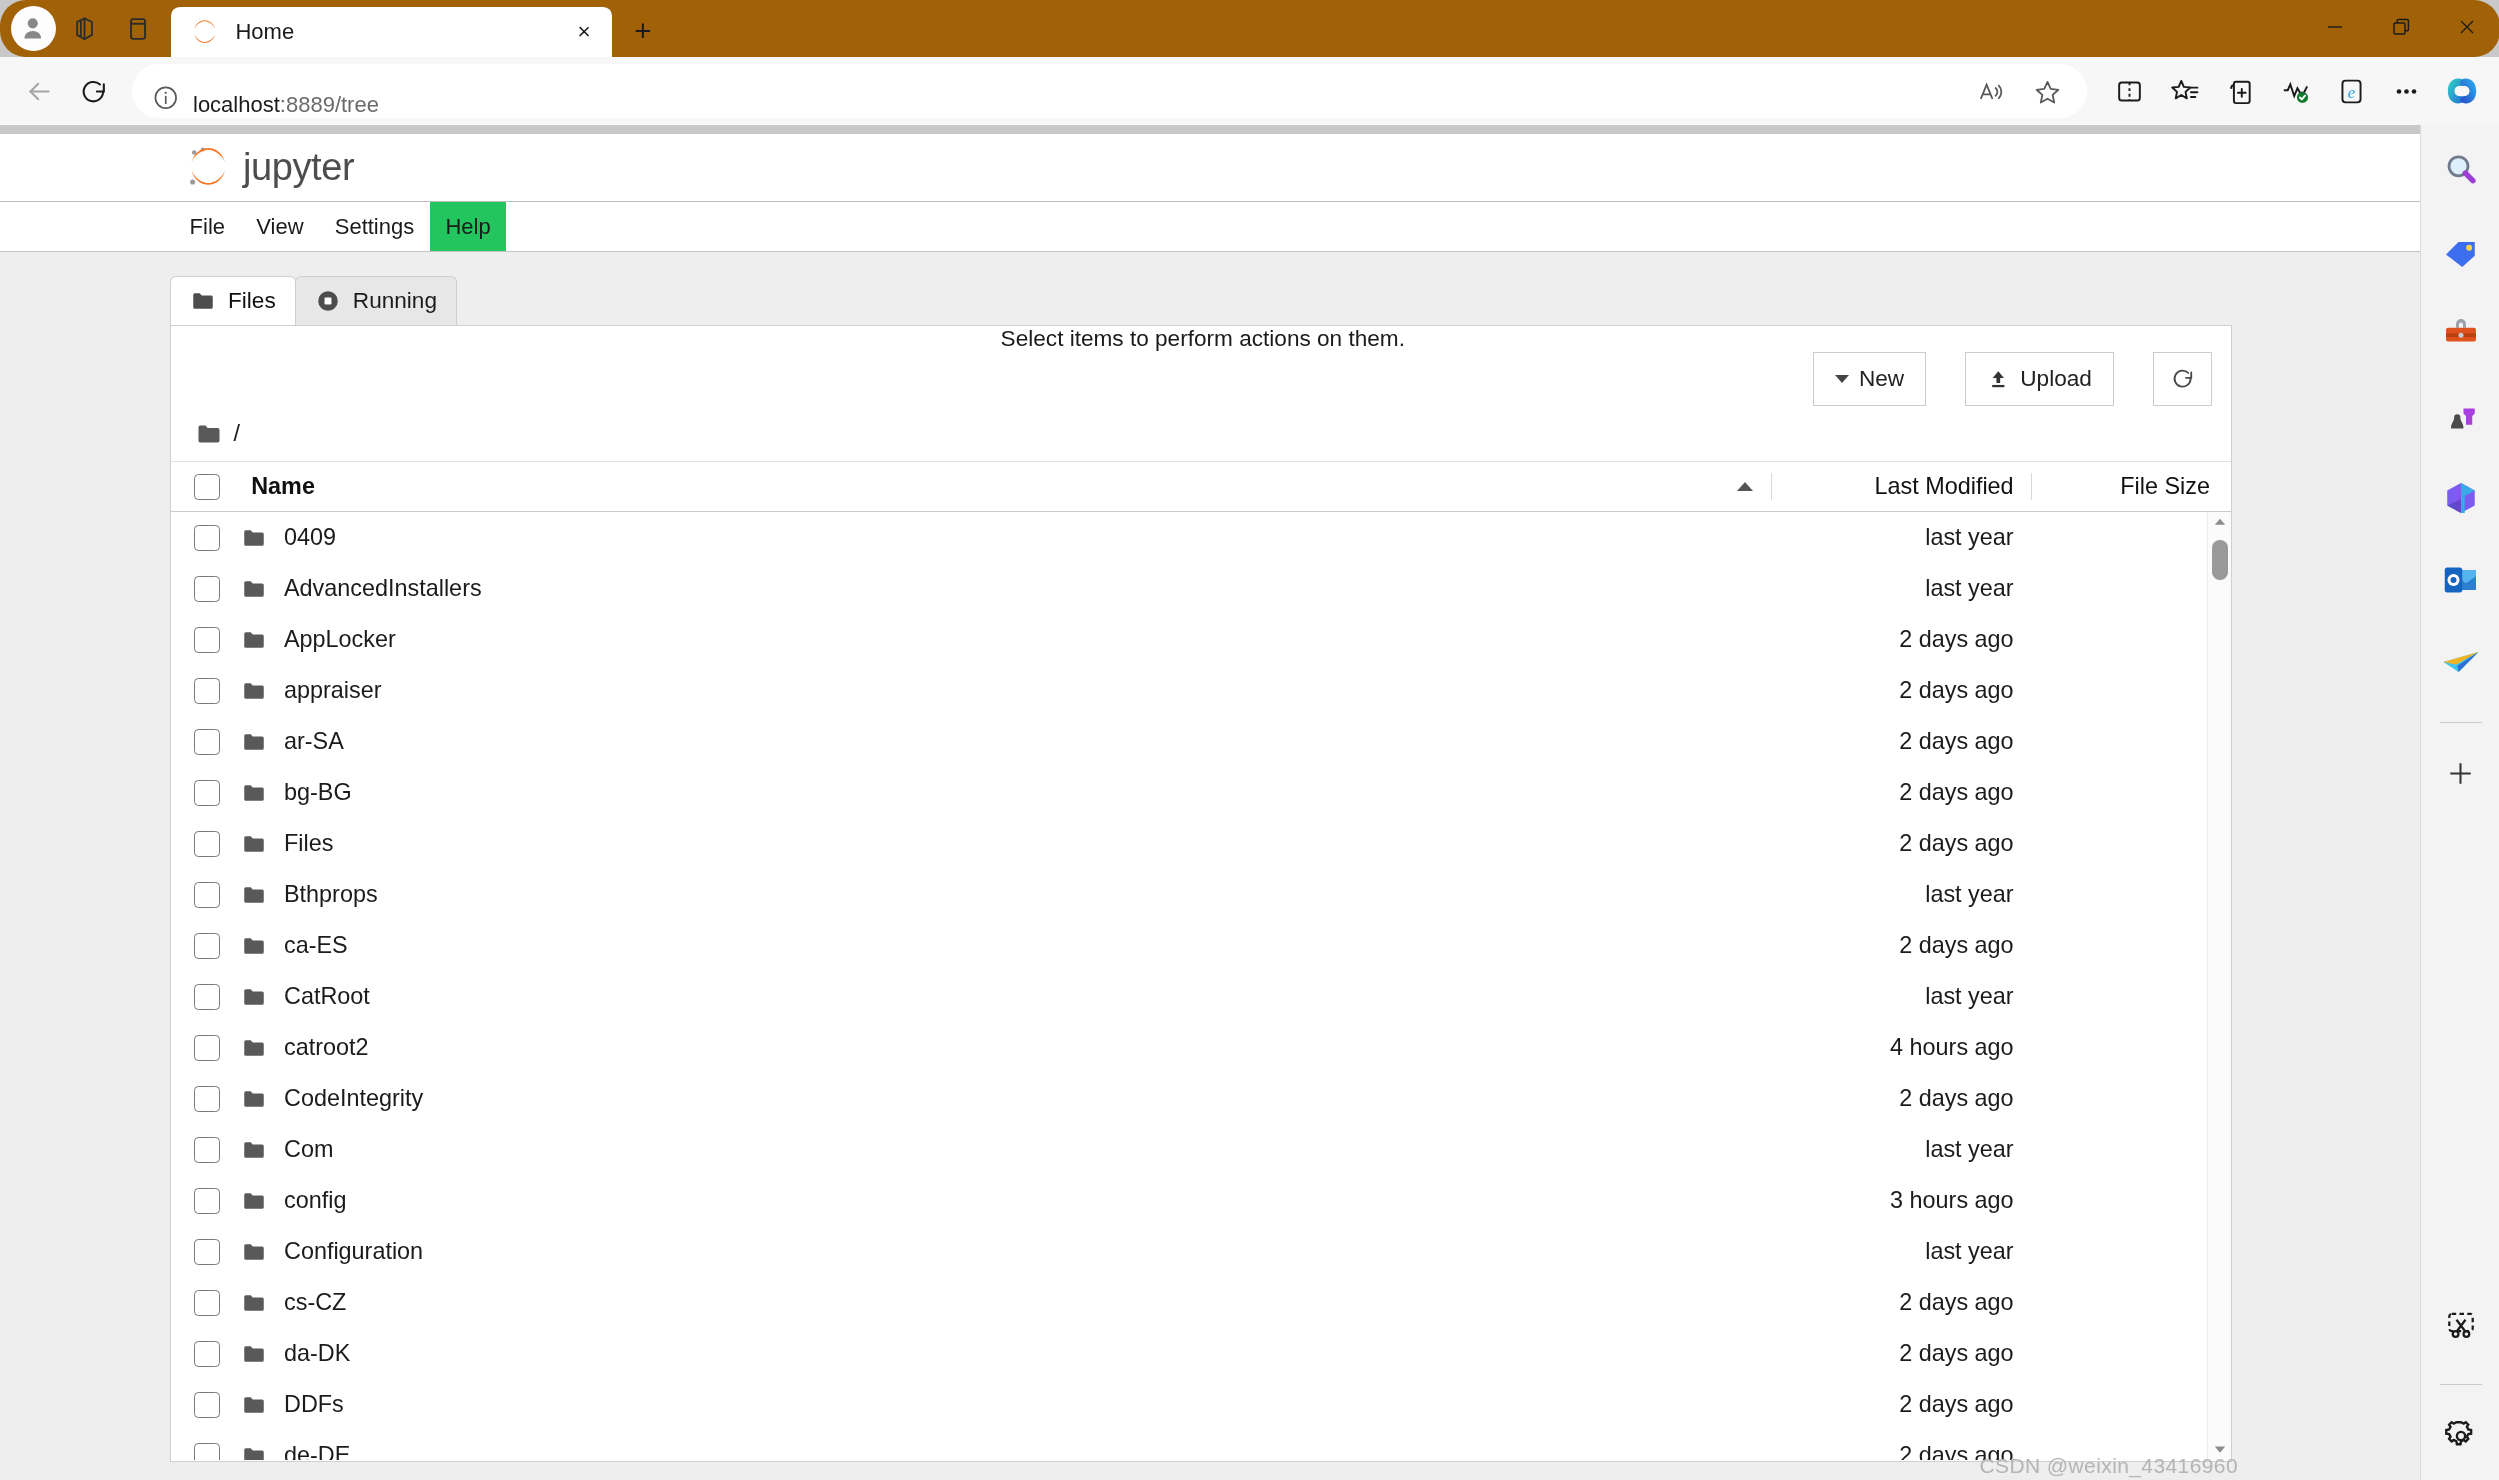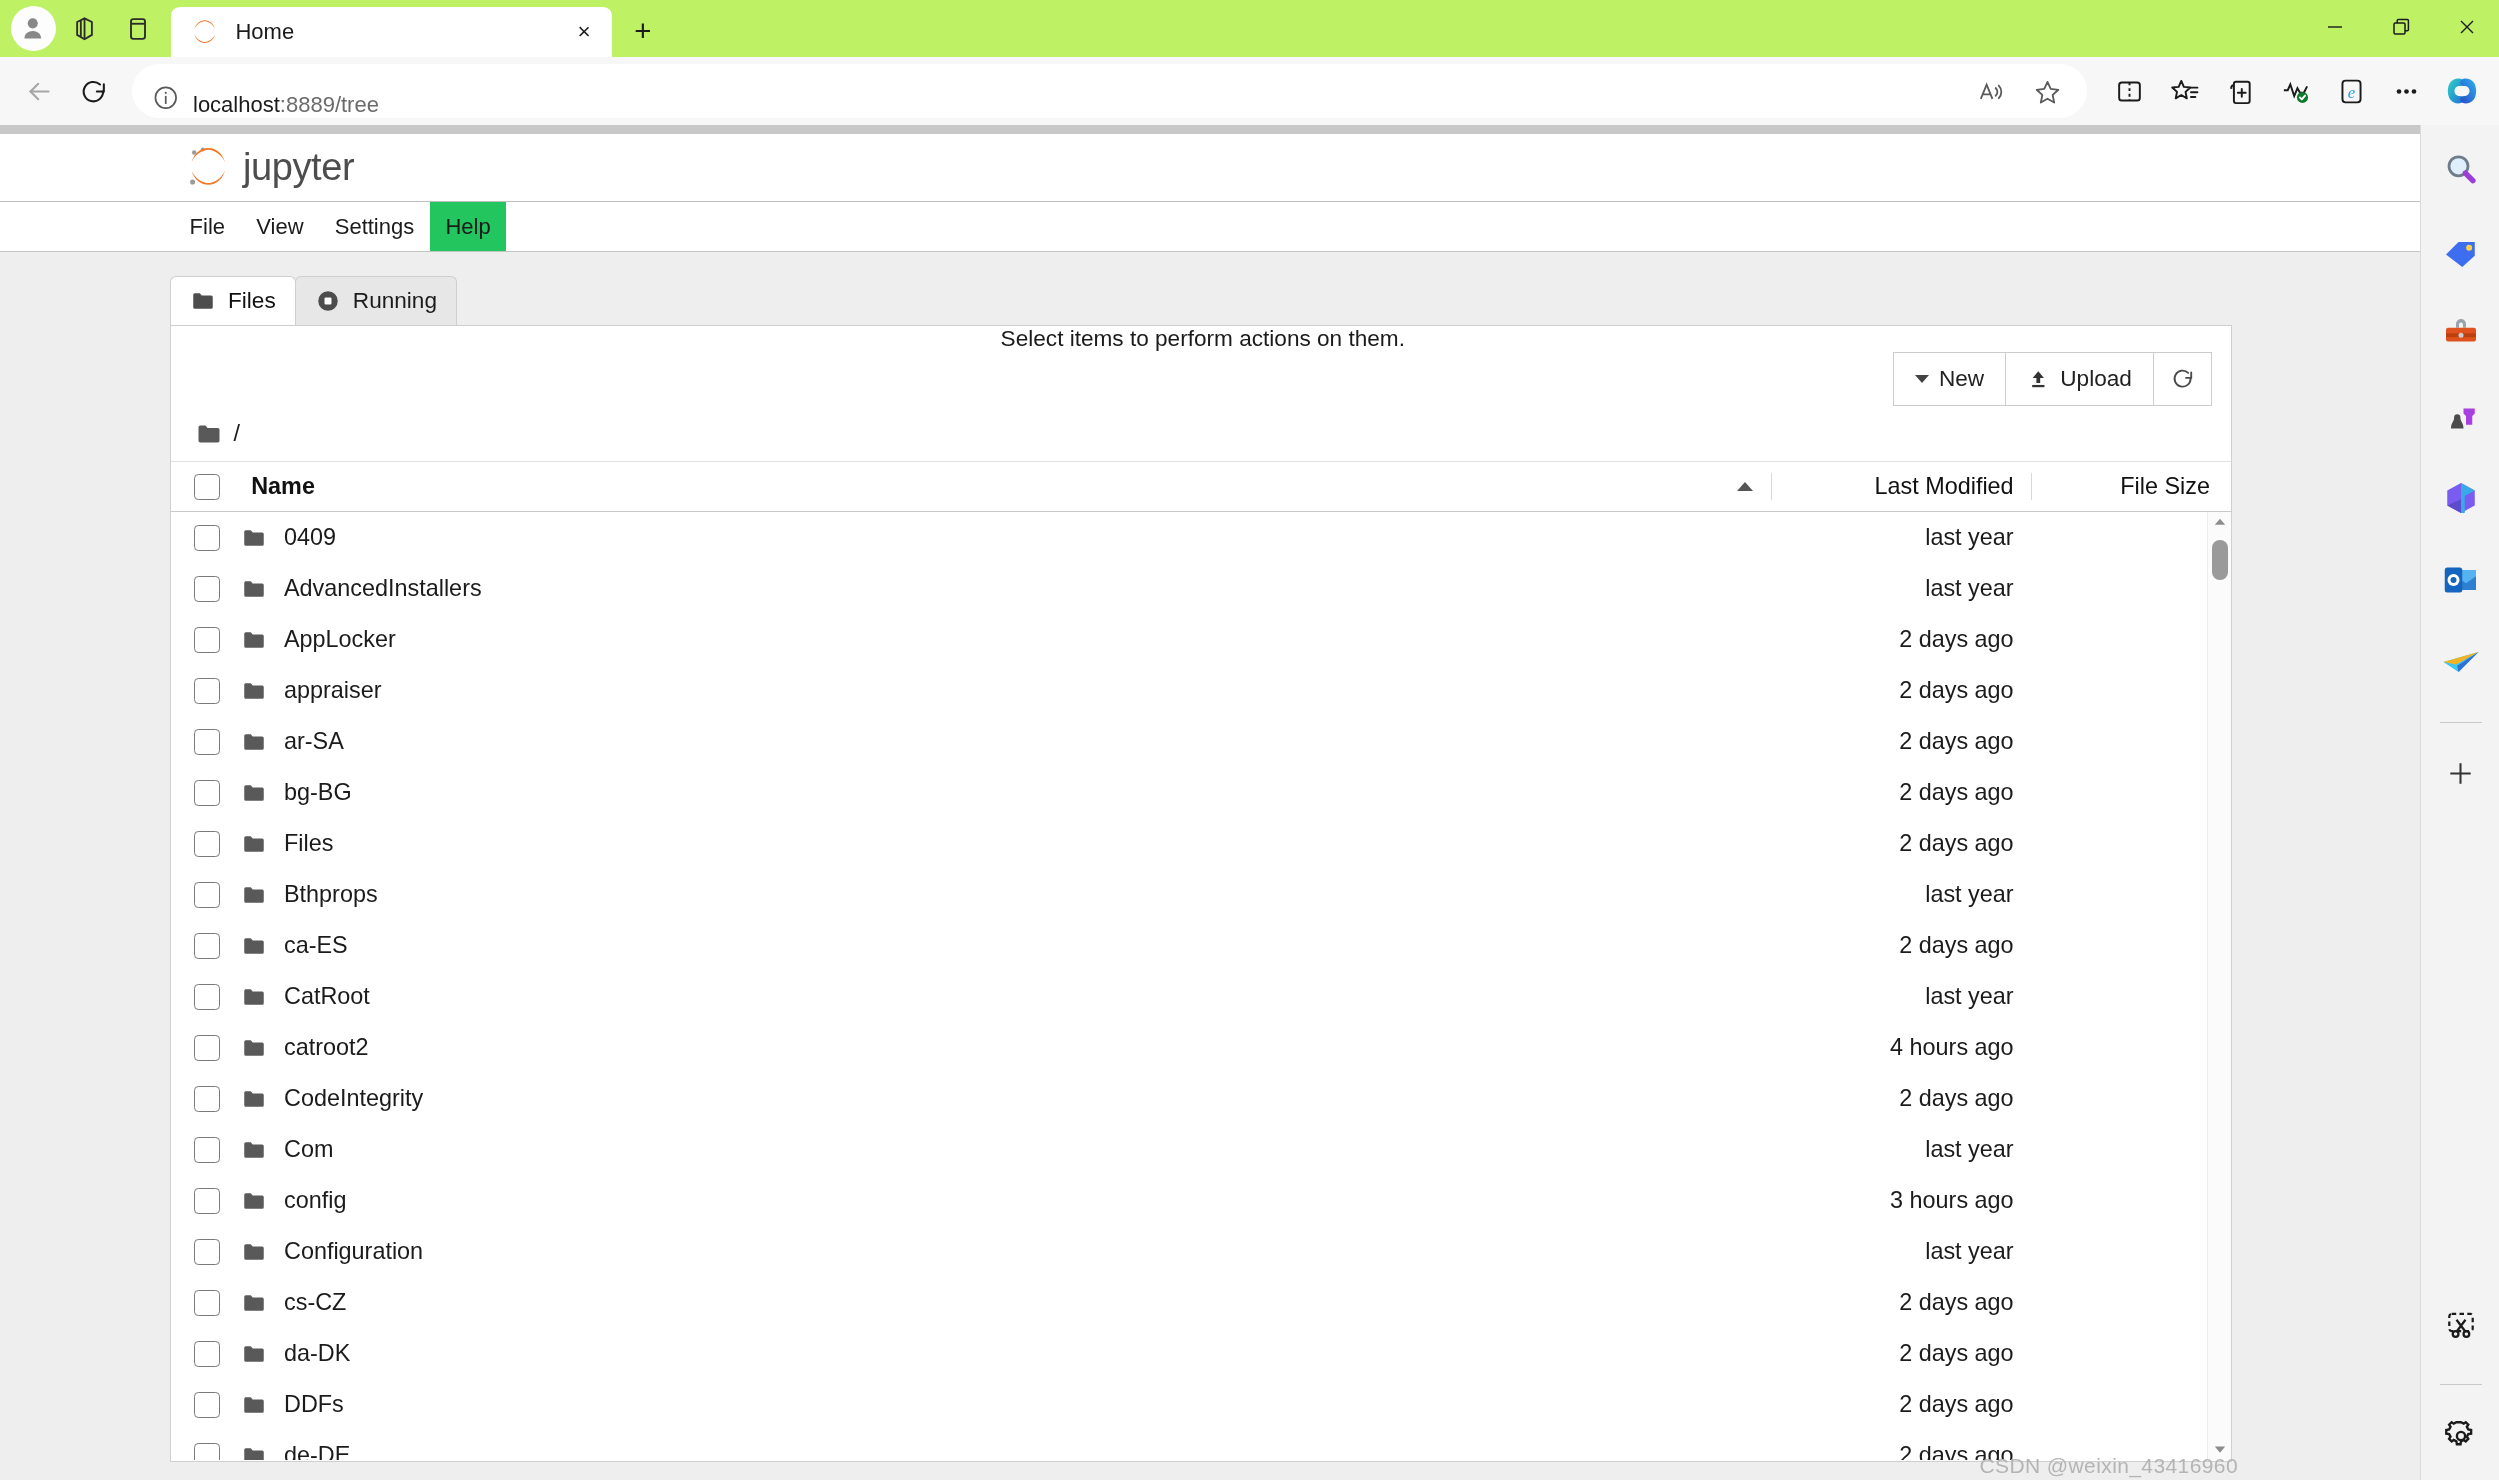--- a/index.html
+++ b/index.html
@@ -7,22 +7,22 @@
     width: 2500px; height: 1481px;
     overflow: hidden;
     font-family: "Liberation Sans", sans-serif;
     background: #ffffff;
   }
   .app { position: relative; width: 2500px; height: 1481px; background: #c8c8c8; }
 
   
   .titlebar {
     position: absolute; left: 0; top: 0; width: 2500px; height: 57px;
-    background: #bef264;
-    display: flex; align-items: flex-end;
+    background: #a16207;
+    display: flex; align-items: flex-end; border-radius: 26px;
   }
   .tb-left { display: flex; align-items: center; height: 57px; padding-left: 8.7px; gap: 3.5px; }
   .tb-btn {
     width: 49px; height: 49px; display: flex; align-items: center; justify-content: center;
     border-radius: 5.2px; cursor: pointer;
   }
   .profile-pill {
     width: 45px; height: 45px; border-radius: 50%; background: #fdfdfd;
     display: flex; align-items: center; justify-content: center;
   }
@@ -120,21 +120,21 @@
     border-radius: 6px 6px 0 0; cursor: pointer; margin-right: -0.9px; text-align: center;
   }
   .jp-tab.active { background: #ffffff; color: #111; }
 
   .panel {
     width: 2062px; background: #ffffff; border: 0.9px solid #cfcfcf;
     height: 1137px; position: relative;
   }
   .panel-top { display: flex; align-items: center; height: 80px; padding: 0 19px 0 22.6px; flex-direction: column; }
   .panel-hint { font-size: 22.6px; color: #1b1b1b; }
-  .panel-actions { margin-left: auto; display: flex; align-items: stretch; }
+  .panel-actions { margin-left: auto; display: flex; align-items: stretch; gap: 40px; }
   .btn {
     display: flex; align-items: center; justify-content: center; gap: 10.4px;
     height: 54px; padding: 0 21px; background: #fff; border: 0.9px solid #cccccc;
     font-size: 22.6px; color: #222; cursor: pointer; margin-left: -0.9px;
   }
   .btn.icon-only { width: 59px; padding: 0; }
   .caret-down {
     width: 0; height: 0; border-left: 7.8px solid transparent;
     border-right: 7.8px solid transparent; border-top: 8.7px solid #444;
   }

